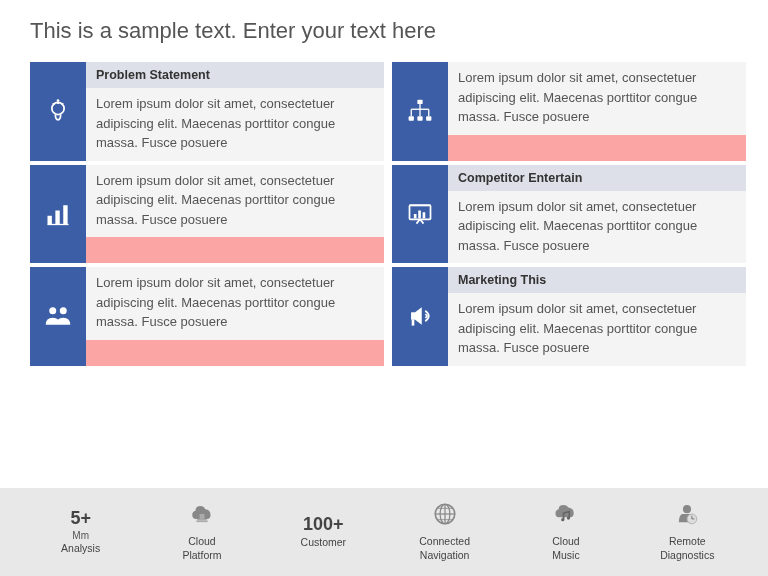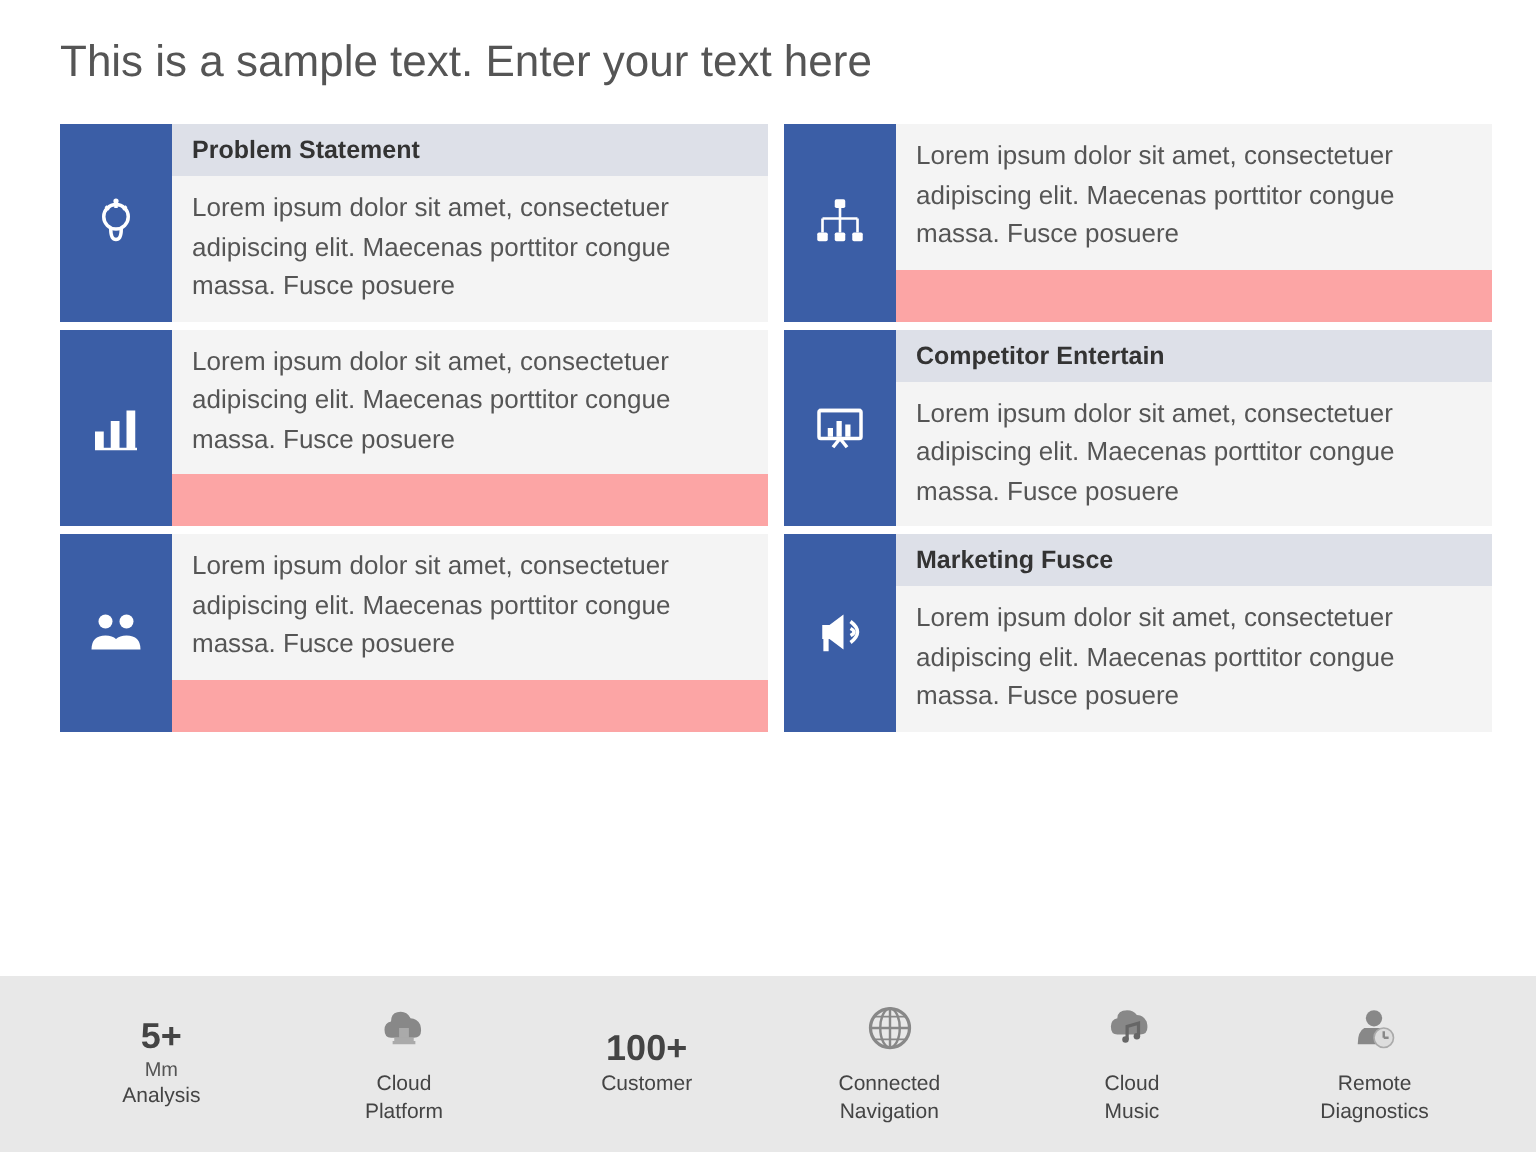--- a/index.html
+++ b/index.html
@@ -249,21 +249,21 @@
 
           <svg viewBox="0 0 32 32">
             <path d="M6 12 L6 20 L10 20 L18 26 L18 6 L10 12 Z" fill="white"></path>
             <rect x="6" y="12" width="4" height="8" fill="white"></rect>
             <path d="M22 14 Q26 16 22 18" fill="none" stroke="white" stroke-width="2"></path>
             <path d="M22 10 Q30 16 22 22" fill="none" stroke="white" stroke-width="2"></path>
             <line x1="8" y1="20" x2="8" y2="27" stroke="white" stroke-width="3"></line>
           </svg>
         </div>
         <div class="content-cell">
-          <div class="cell-header">Marketing Fusce</div>
+          <div class="cell-header">Marketing This</div>
           <div class="cell-body">Lorem ipsum dolor sit amet, consectetuer adipiscing elit. Maecenas porttitor congue massa. Fusce posuere</div>
         </div>
       </div>
     </div>
 
   </div>
 </div>
 
 <div class="footer-bar">
 

